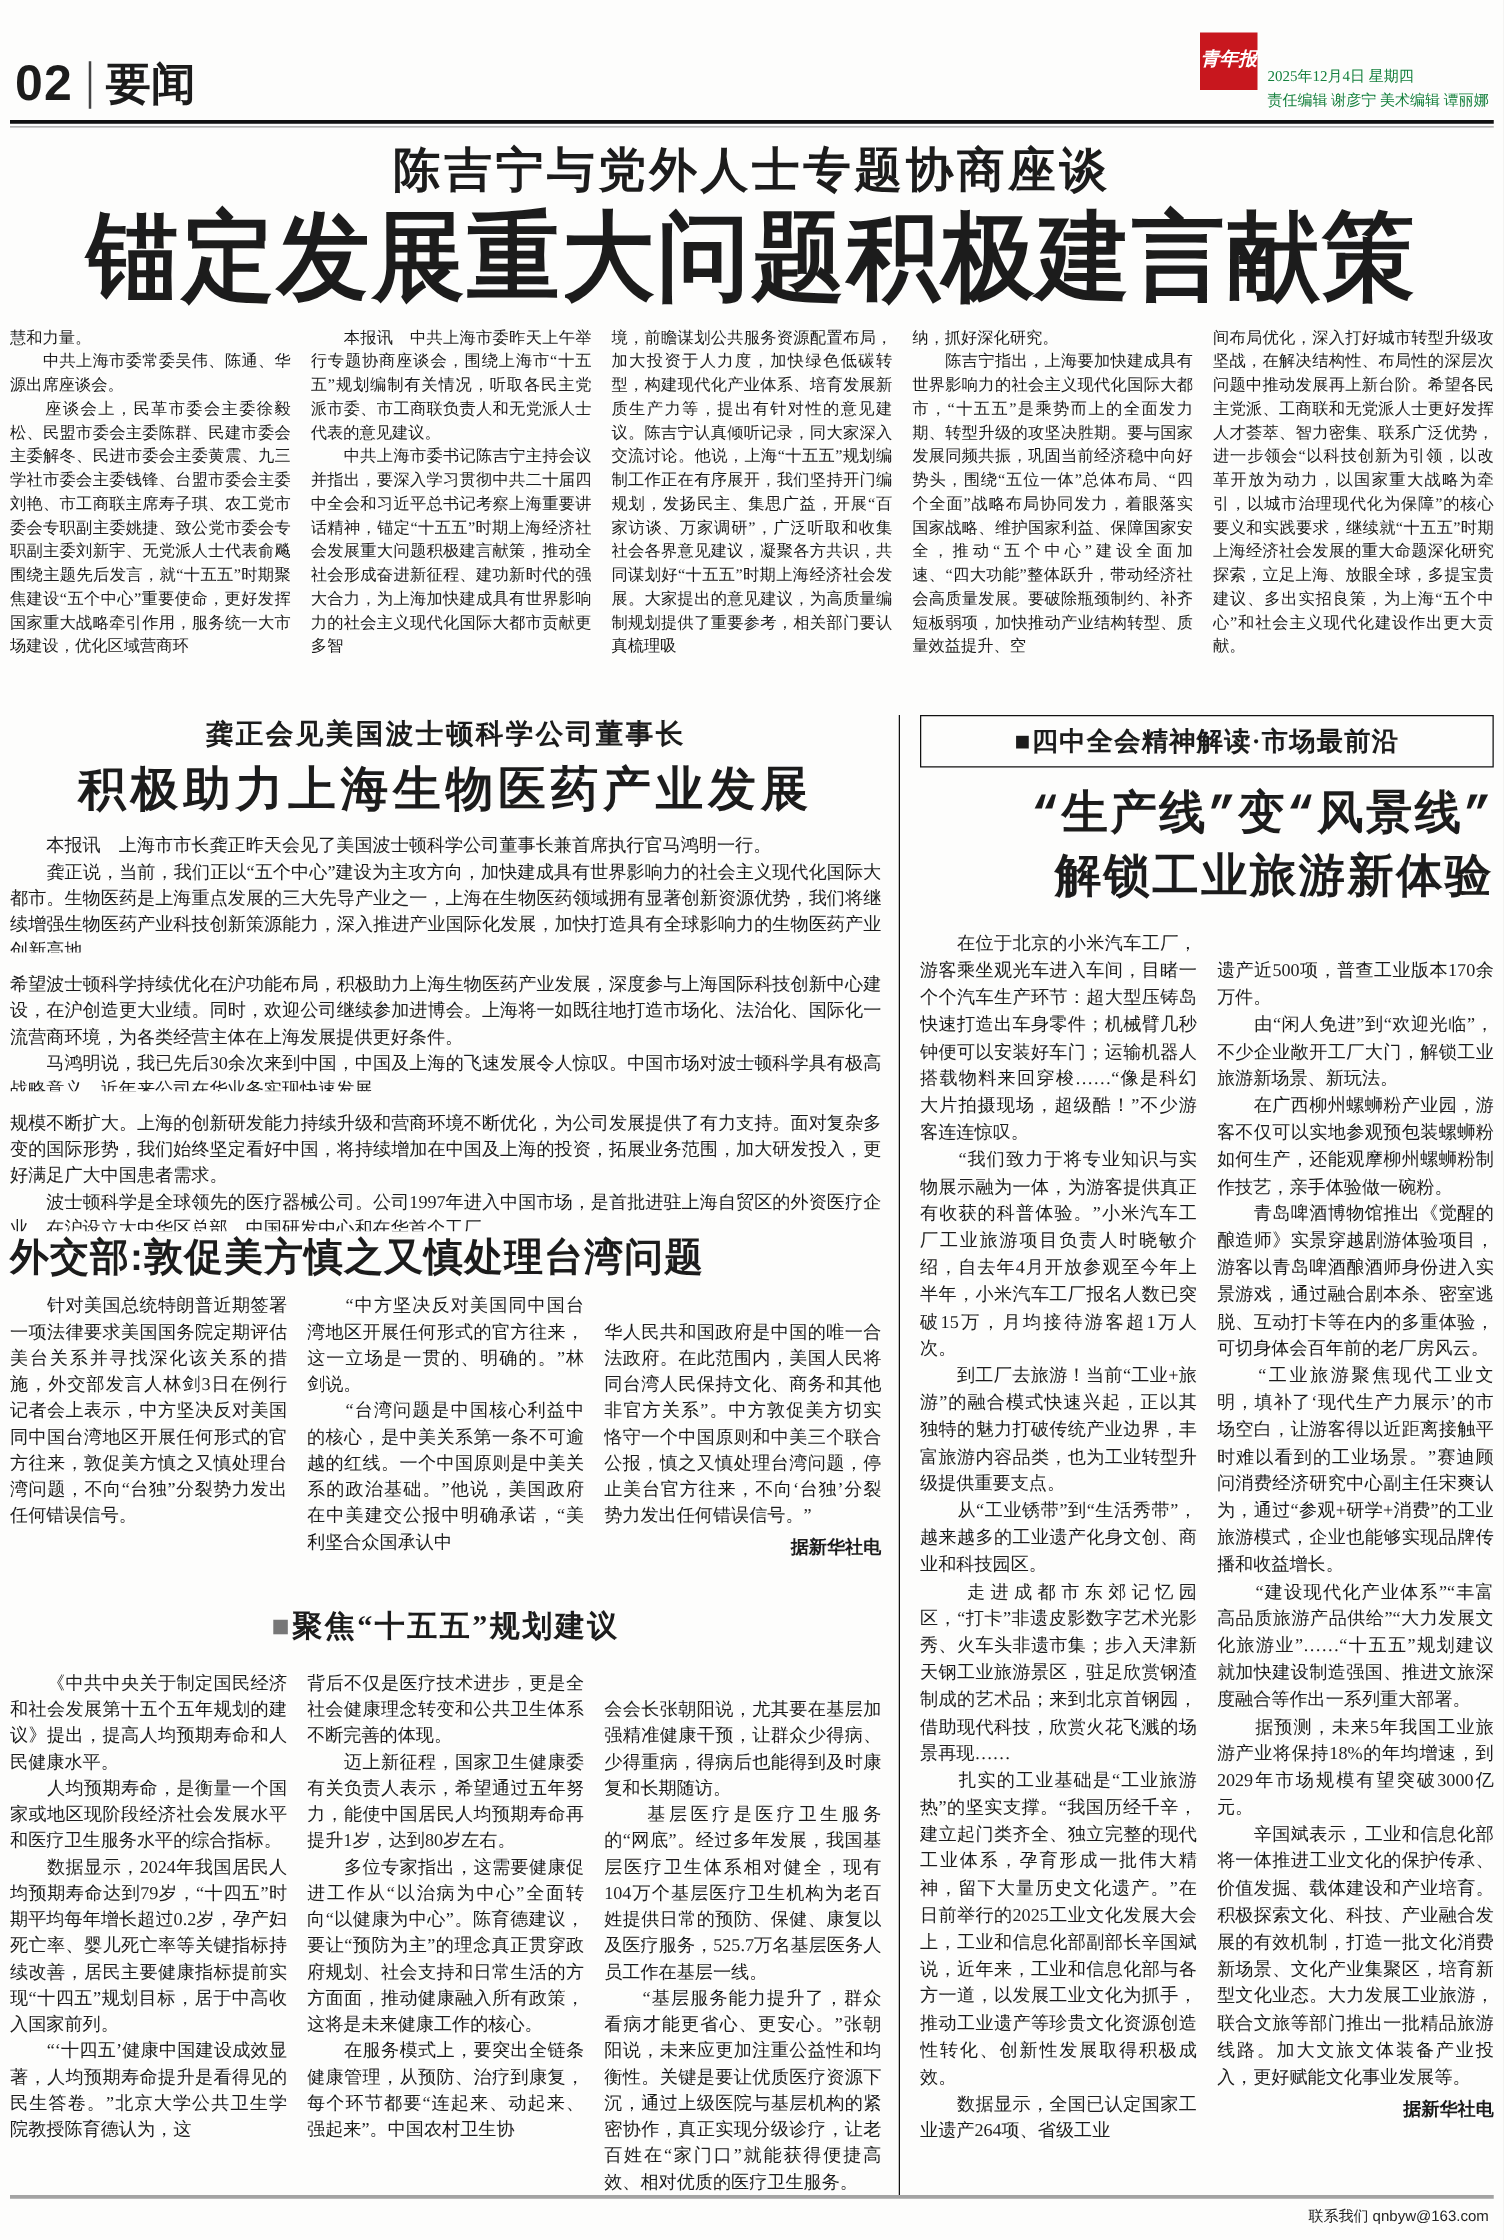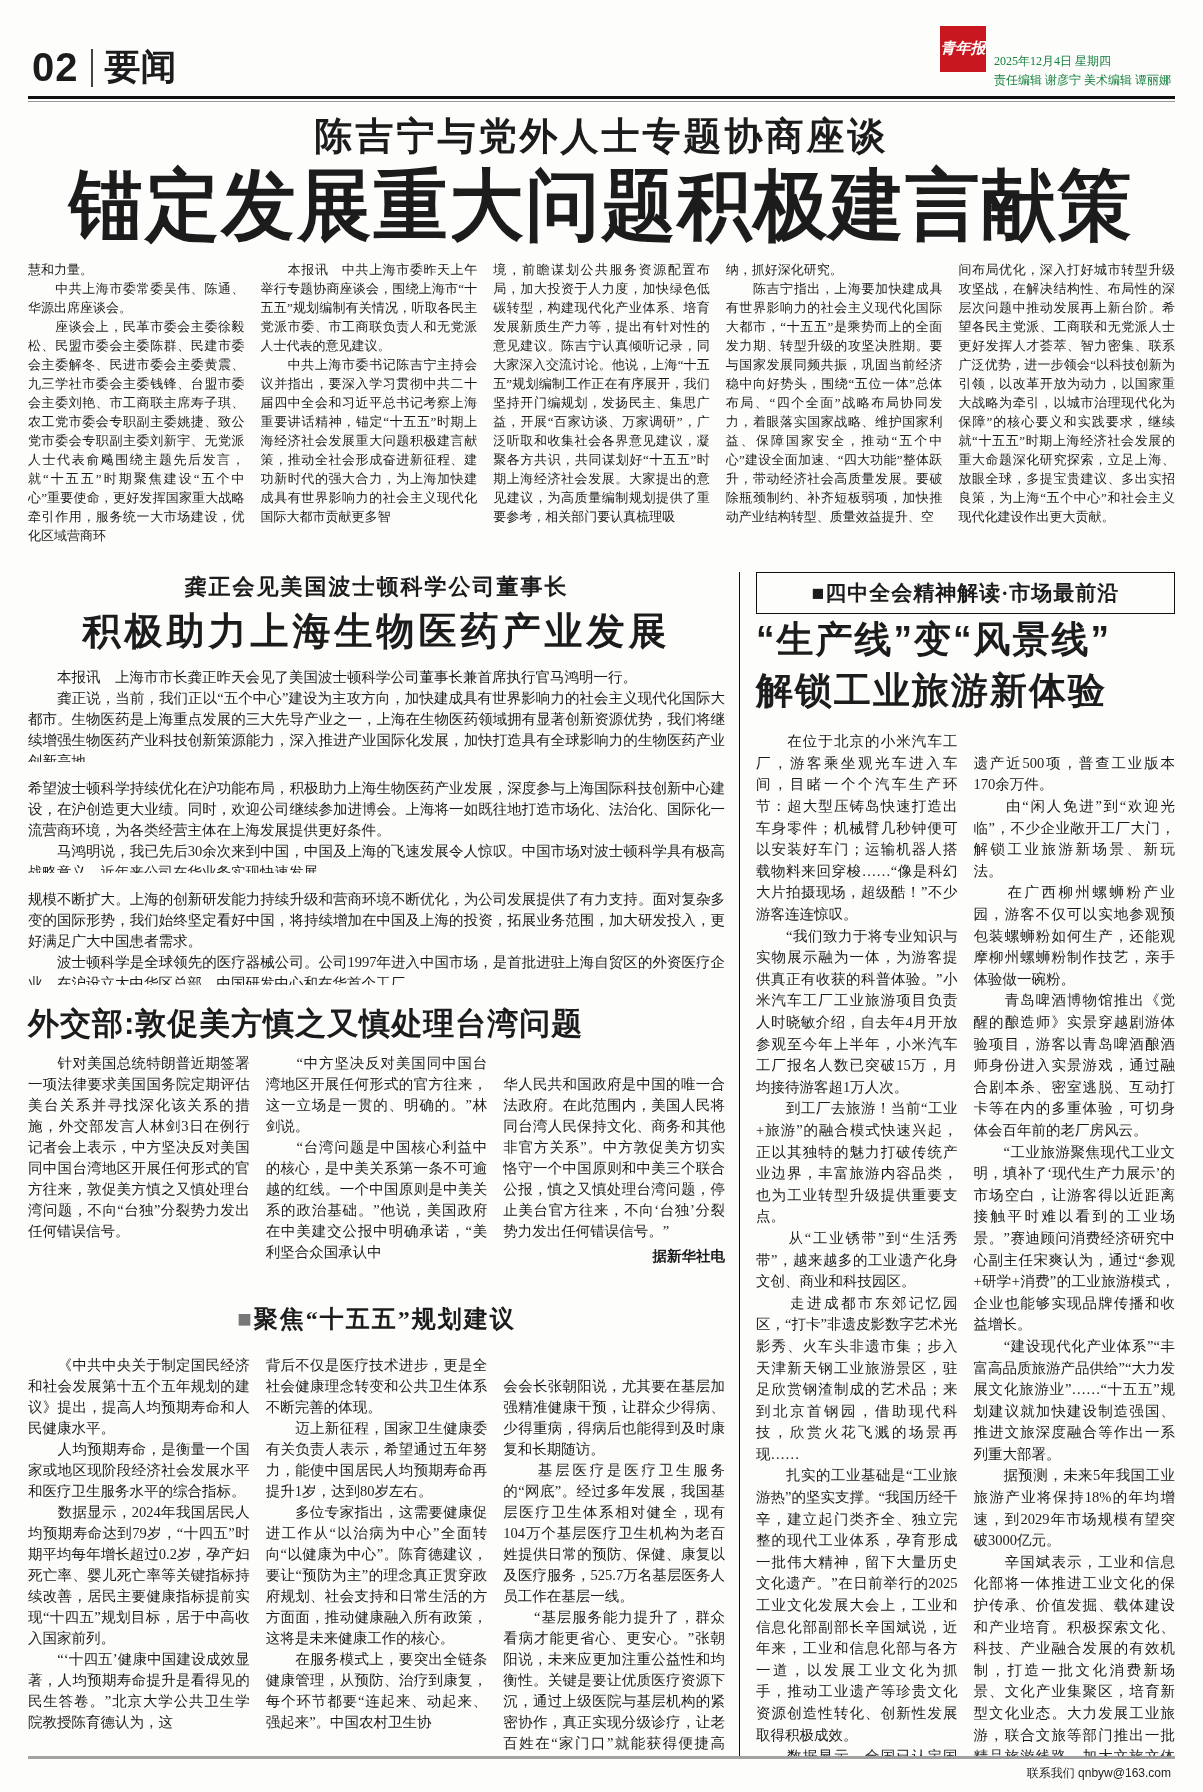--- a/index.html
+++ b/index.html
@@ -1,20 +1,20 @@
 <!DOCTYPE html>
 <html><head>
 <meta charset="utf-8">
 <style>
   * { margin:0; padding:0; box-sizing:border-box; }
   html,body { background:#e8e8e8; }
   .page {
     width:1203px; height:1792px; margin:0 auto; background:#fdfdfc;
     color:#1c1c1c; overflow:hidden; display:flex; flex-direction:column;
-    font-family:"Liberation Serif", serif; padding:0 28px;
+    font-family:"Liberation Serif", serif; padding:0 8px;
   }
   
   .hdr { display:flex; align-items:flex-end; justify-content:space-between;
          padding:8px 4px 4px 4px; border-bottom:3px solid #111; position:relative; }
   .hdr::after{ content:""; position:absolute; left:0; right:0; bottom:-6px; height:1px; background:#999; }
   .hdr-left { display:flex; align-items:center; gap:12px; }
   .pagenum { font-family:"Liberation Sans",sans-serif; font-size:40px; font-weight:700; letter-spacing:1px; }
   .hdr-sep { width:2px; height:38px; background:#444; }
   .section-name { font-size:36px; font-weight:900; font-family:"Liberation Sans",sans-serif; }
   .hdr-right { display:flex; align-items:center; gap:8px; padding-bottom:2px; }
@@ -36,36 +36,36 @@
   .left-region { width:712px; padding-right:14px; border-right:1px solid #111; display:flex; flex-direction:column; }
   .sidebar { flex:1; padding-left:16px; display:flex; flex-direction:column; }
   .body-txt { font-size:14.5px; line-height:21px; }
   
   .a2-kicker { text-align:center; font-size:22px; font-weight:700;
                font-family:"Liberation Sans",sans-serif; letter-spacing:2px; }
   .a2-head { text-align:center; font-size:38px; font-weight:900; letter-spacing:4px;
              font-family:"Liberation Sans",sans-serif; margin-top:4px; }
   .a2-body { height:318px; margin-top:10px;flex-direction:column; }
   
-  .a3 { margin-top:18px; }
+  .a3 { }
   .a3-head { font-size:31px; font-weight:900; font-family:"Liberation Sans",sans-serif; letter-spacing:1px; }
   .a3-body { height:236px; margin-top:8px; }
   
   .sec-label { text-align:center; font-size:24px; font-weight:900; margin-top:14px;
                font-family:"Liberation Serif",serif; letter-spacing:2px; }
   .sec-label .sq { color:#777; }
   .a4 { margin-top:10px; flex:1; min-height:0; display:flex; flex-direction:column; }
   .a4-head { font-size:33px; font-weight:900; font-family:"Liberation Sans",sans-serif; letter-spacing:1px; }
   .a4-body { flex:1; min-height:0; margin-top:10px; }
   .src { display:block; text-align:right; font-weight:700; font-family:"Liberation Sans",sans-serif; margin-top:4px; }
   
   .sb-label-box { border:1px solid #111; padding:6px 10px; text-align:center;
                   font-size:21px; font-weight:900; letter-spacing:1px; }
-  .sb-head { text-align:left; font-size:37px; font-weight:900; letter-spacing:2px;
-             font-family:Liberation Sans, sans-serif; line-height:1.4; margin-top:0; }
+  .sb-head { text-align:right; font-size:37px; font-weight:900; letter-spacing:2px;
+             font-family:Liberation Mono, monospace; line-height:1.4; margin-top:14px; }
   .sb-body { flex:1; min-height:0; margin-top:14px; font-size:14.5px; line-height:21.6px; }
   
   .ftr { margin-top:auto; border-top:3px solid #a3a3a3; padding:6px 4px 10px 4px;
          display:flex; justify-content:flex-end; font-size:12px; color:#222;
          font-family:"Liberation Sans",sans-serif; }
 </style>
 </head>
 <body>
 
 <div class="page">

